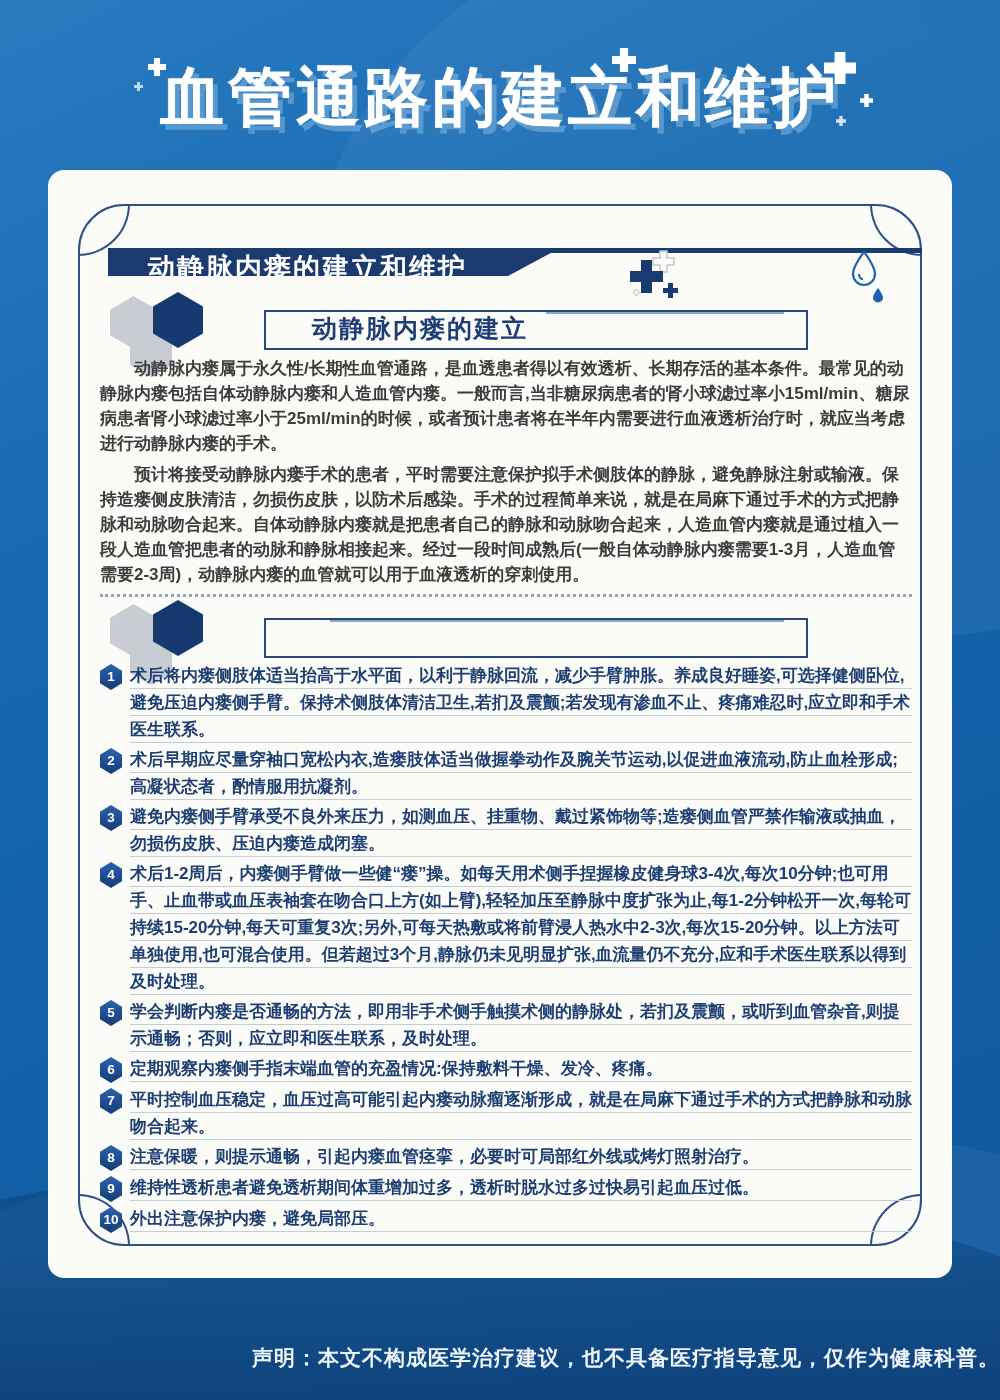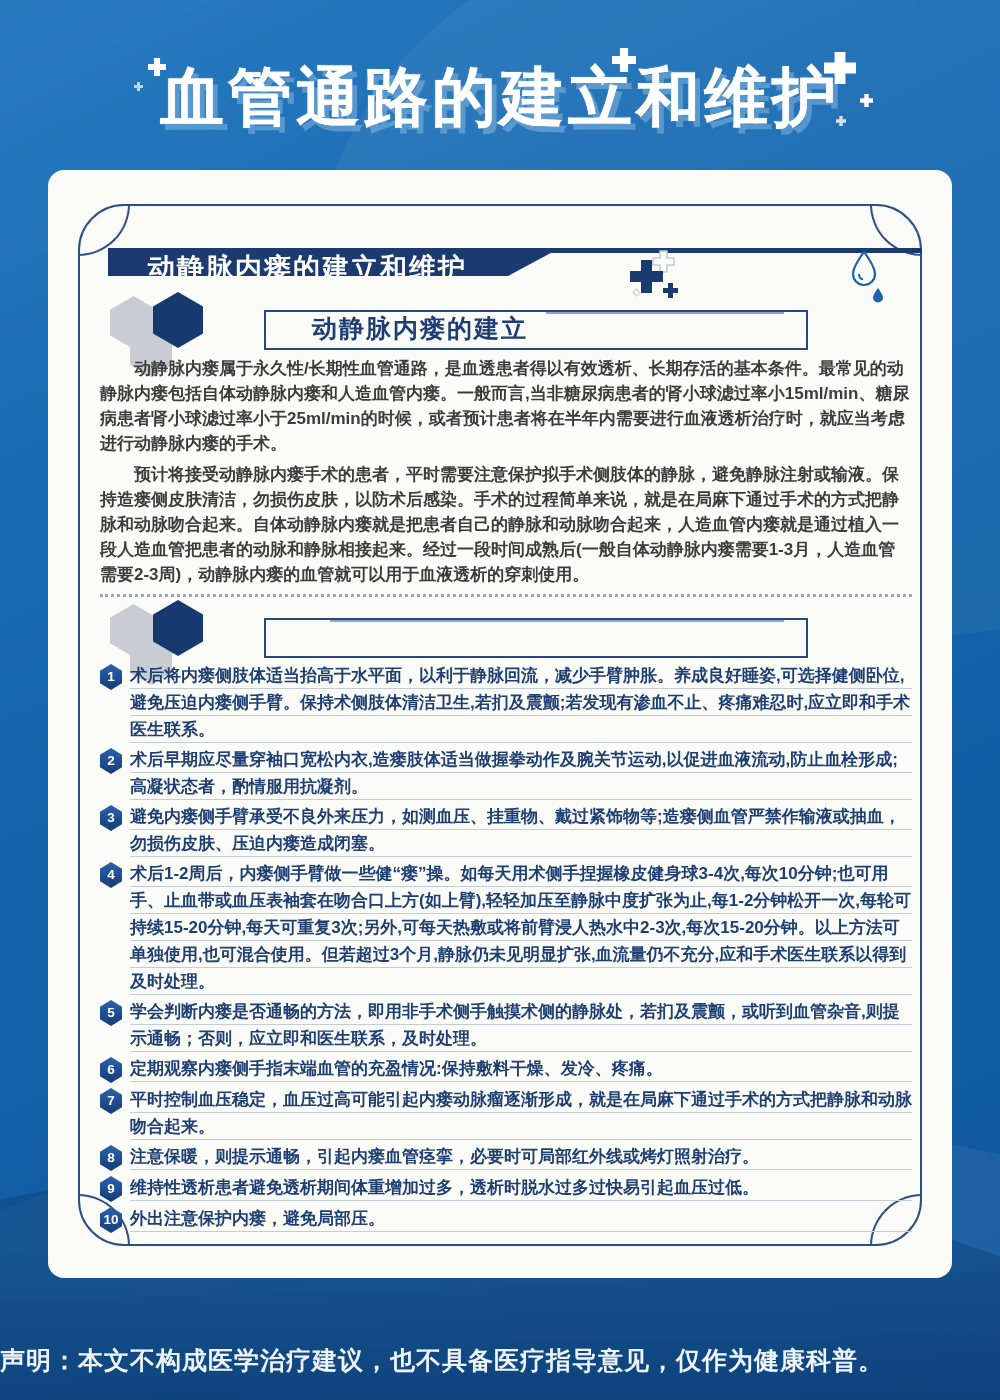--- a/index.html
+++ b/index.html
@@ -55,21 +55,21 @@
   .divider{position:absolute;left:52px;top:424px;width:812px;border-top:3px dotted #9aa5af;}
   
   .list{position:absolute;left:52px;top:492px;width:812px;}
   .item{display:flex;gap:8px;margin-bottom:3px;}
   .badge{flex:0 0 22px;width:22px;height:26px;margin-top:2px;color:#fff;font-size:13.5px;font-weight:800;
          text-align:center;line-height:26px;background:linear-gradient(#2a62ad,#153c77);
          clip-path:polygon(50% 0%,100% 26%,100% 74%,50% 100%,0% 74%,0% 26%);}
   .itext{flex:1;color:#1e3f72;font-size:17px;line-height:27px;font-weight:600;
          background-image:repeating-linear-gradient(to bottom,transparent 0,transparent 26px,#c3cdd8 26px,#c3cdd8 27px);}
   
-  .footer{position:absolute;left:0;right:0;top:1344px;text-align:left;color:#eef4fb;font-size:25px;font-weight:600;letter-spacing:1px;}
+  .footer{position:absolute;left:0;right:0;top:1344px;text-align:right;color:#eef4fb;font-size:21px;font-weight:600;letter-spacing:1px;}
 </style>
 </head>
 <body>
 
 <div class="page">
   <div class="bg-band"></div>
   <div class="bg-curve1"></div>
   <div class="bg-curve2"></div>
   <div class="bg-curve3"></div>
   <div class="bg-bottom"></div>

